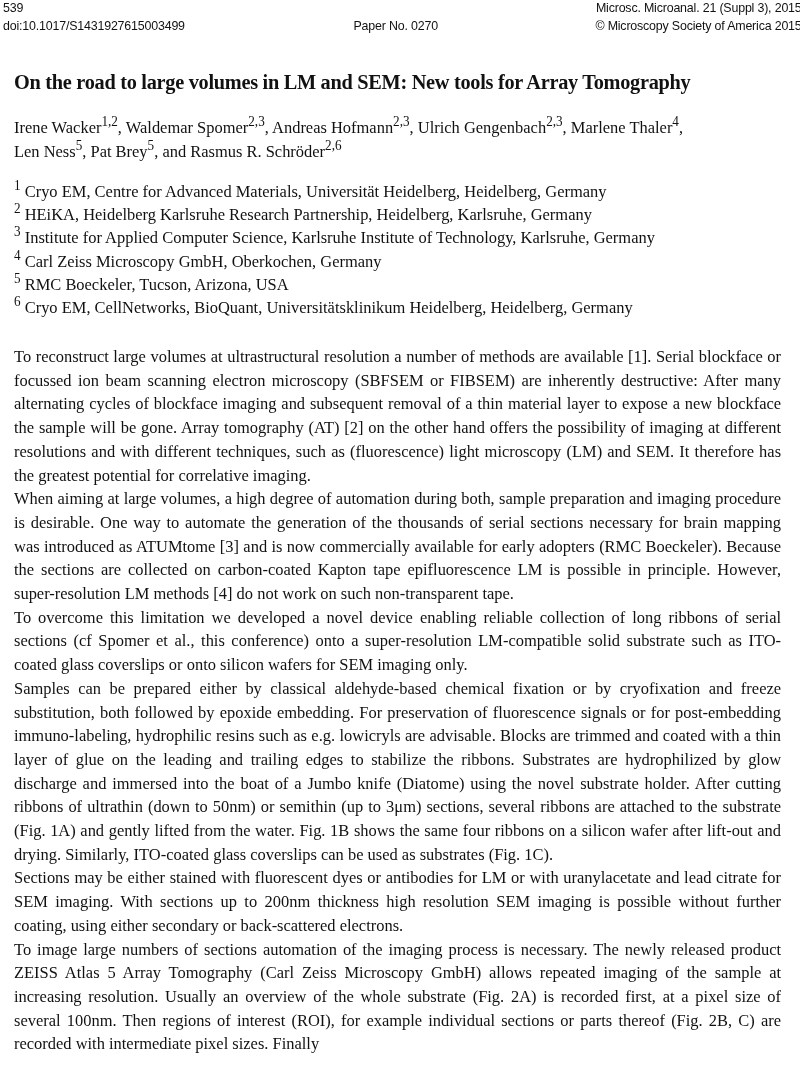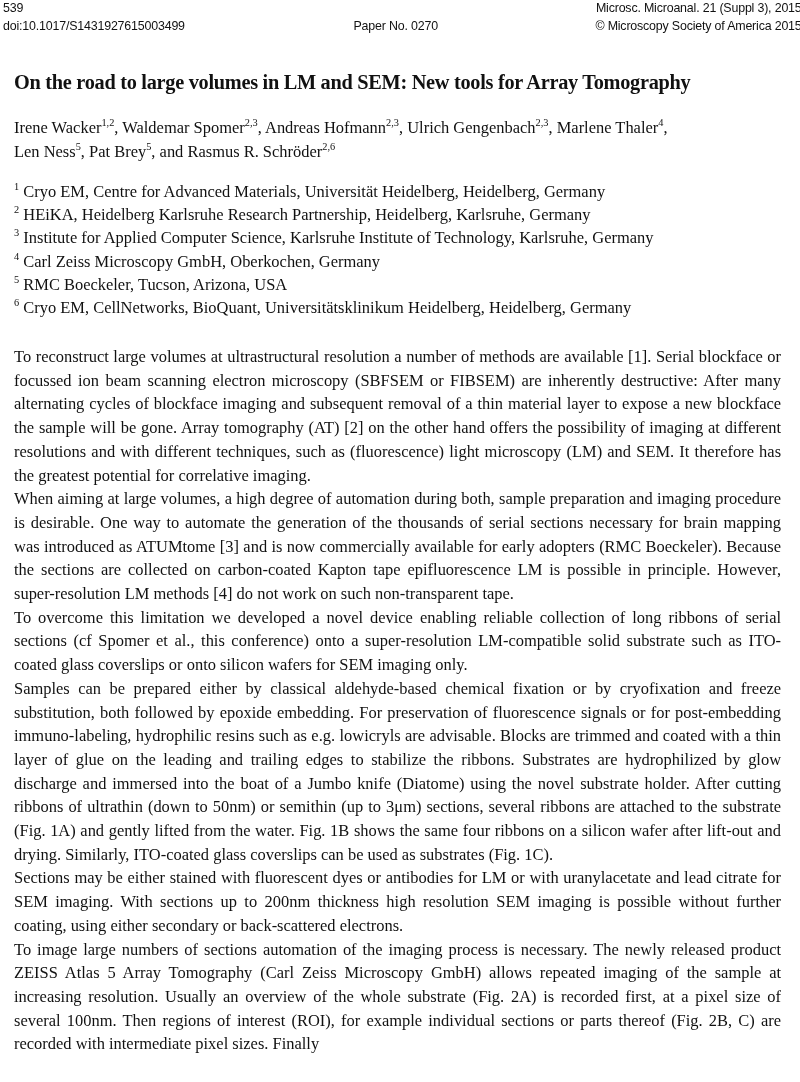--- a/index.html
+++ b/index.html
@@ -4,21 +4,21 @@
 <style>
   html, body { margin: 0; padding: 0; background: #ffffff; }
   body { width: 800px; height: 1082px; overflow: hidden; position: relative; color: #111; }
   .hdr { position: absolute; left: 3px; right: 3px; font-family: "Liberation Sans", sans-serif; font-size: 13.5px; line-height: 16px; letter-spacing: -0.2px; transform: scaleX(0.92); transform-origin: left top; width: 868px; }
   .hdr-row { display: flex; justify-content: space-between; white-space: nowrap; }
   .row1 { top: 0px; }
   .row2 { top: 18px; }
   .hdr .mid { position: absolute; left: 381px; }
   .title { position: absolute; left: 14px; top: 70px; font-family: "Liberation Serif", serif; font-weight: bold; font-size: 21.6px; letter-spacing: -0.3px; white-space: nowrap; transform: scaleX(0.94); transform-origin: left top; }
   .authors { position: absolute; left: 14px; top: 115px; width: 790px; font-family: "Liberation Serif", serif; font-size: 17.5px; line-height: 24px; transform: scaleX(0.94); transform-origin: left top; }
-  .authors sup, .aff sup { font-size: 11px; vertical-align: 7px; line-height: 0; }
+  .authors sup, .aff sup { font-size: 14px; vertical-align: 7px; line-height: 0; }
   .affs { position: absolute; left: 14px; top: 180px; font-family: "Liberation Serif", serif; font-size: 17.5px; line-height: 23.2px; transform: scaleX(0.94); transform-origin: left top; white-space: nowrap; }
   .aff { display: block; }
   .body { position: absolute; left: 14px; top: 345px; width: 816px; font-family: "Liberation Serif", serif; font-size: 17.5px; line-height: 23.7px; text-align: justify; transform: scaleX(0.94); transform-origin: left top; }
   .para { margin: 0; text-align: justify; }
 </style>
 </head>
 <body>
 
 <div class="hdr row1">
   <div class="hdr-row">

